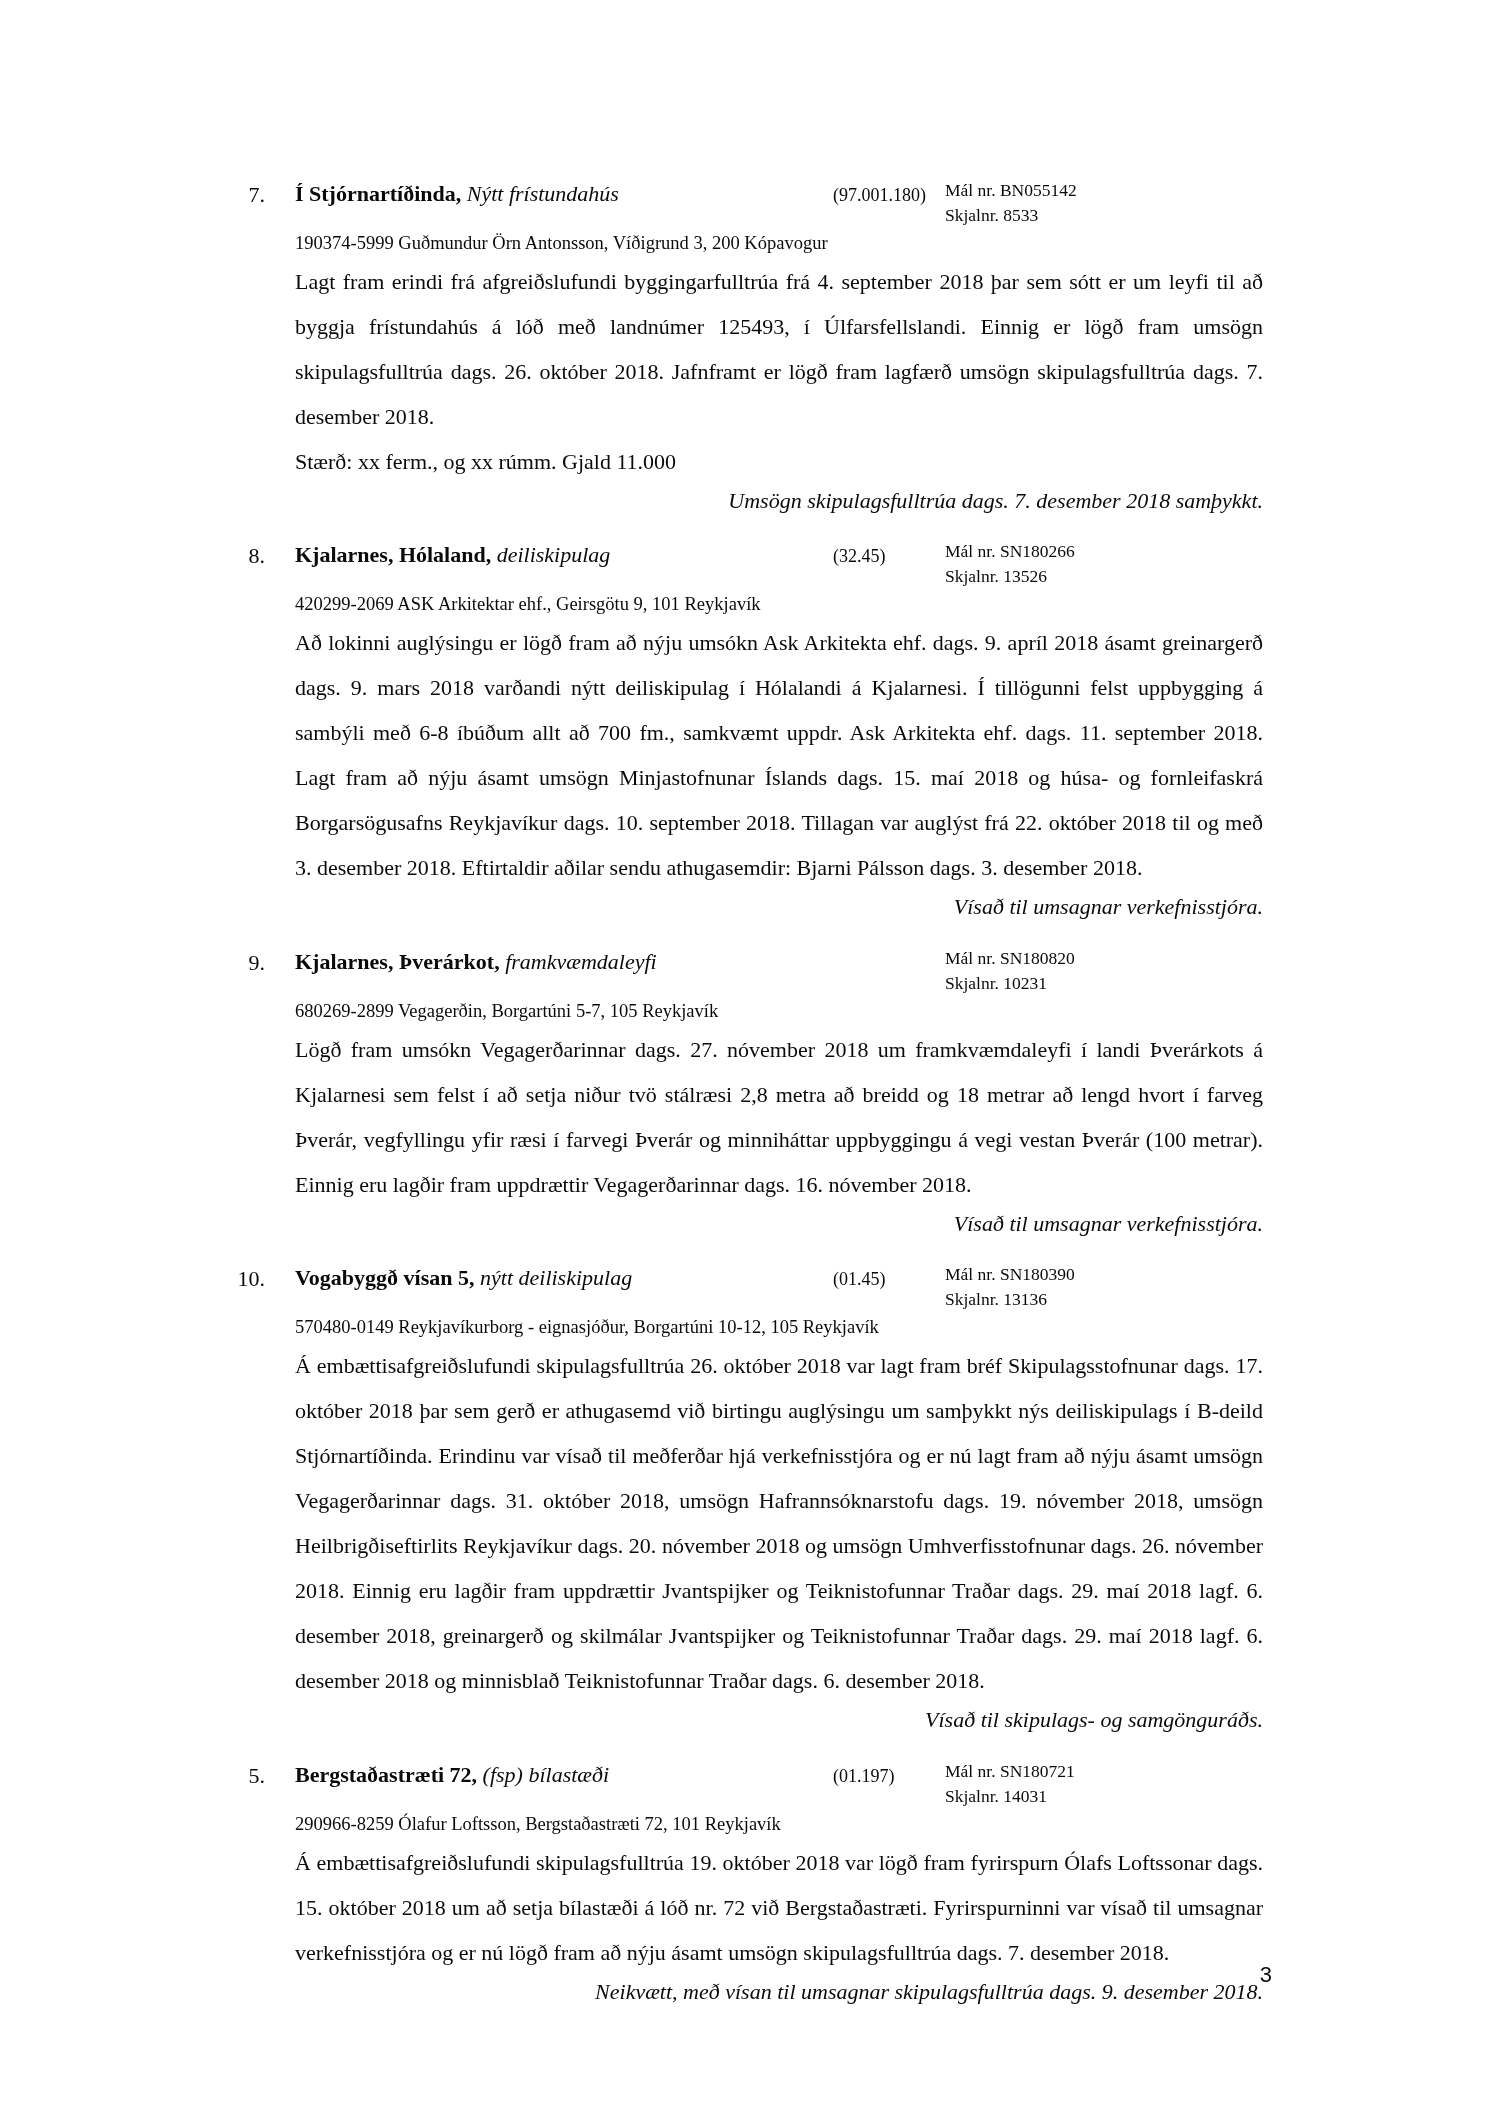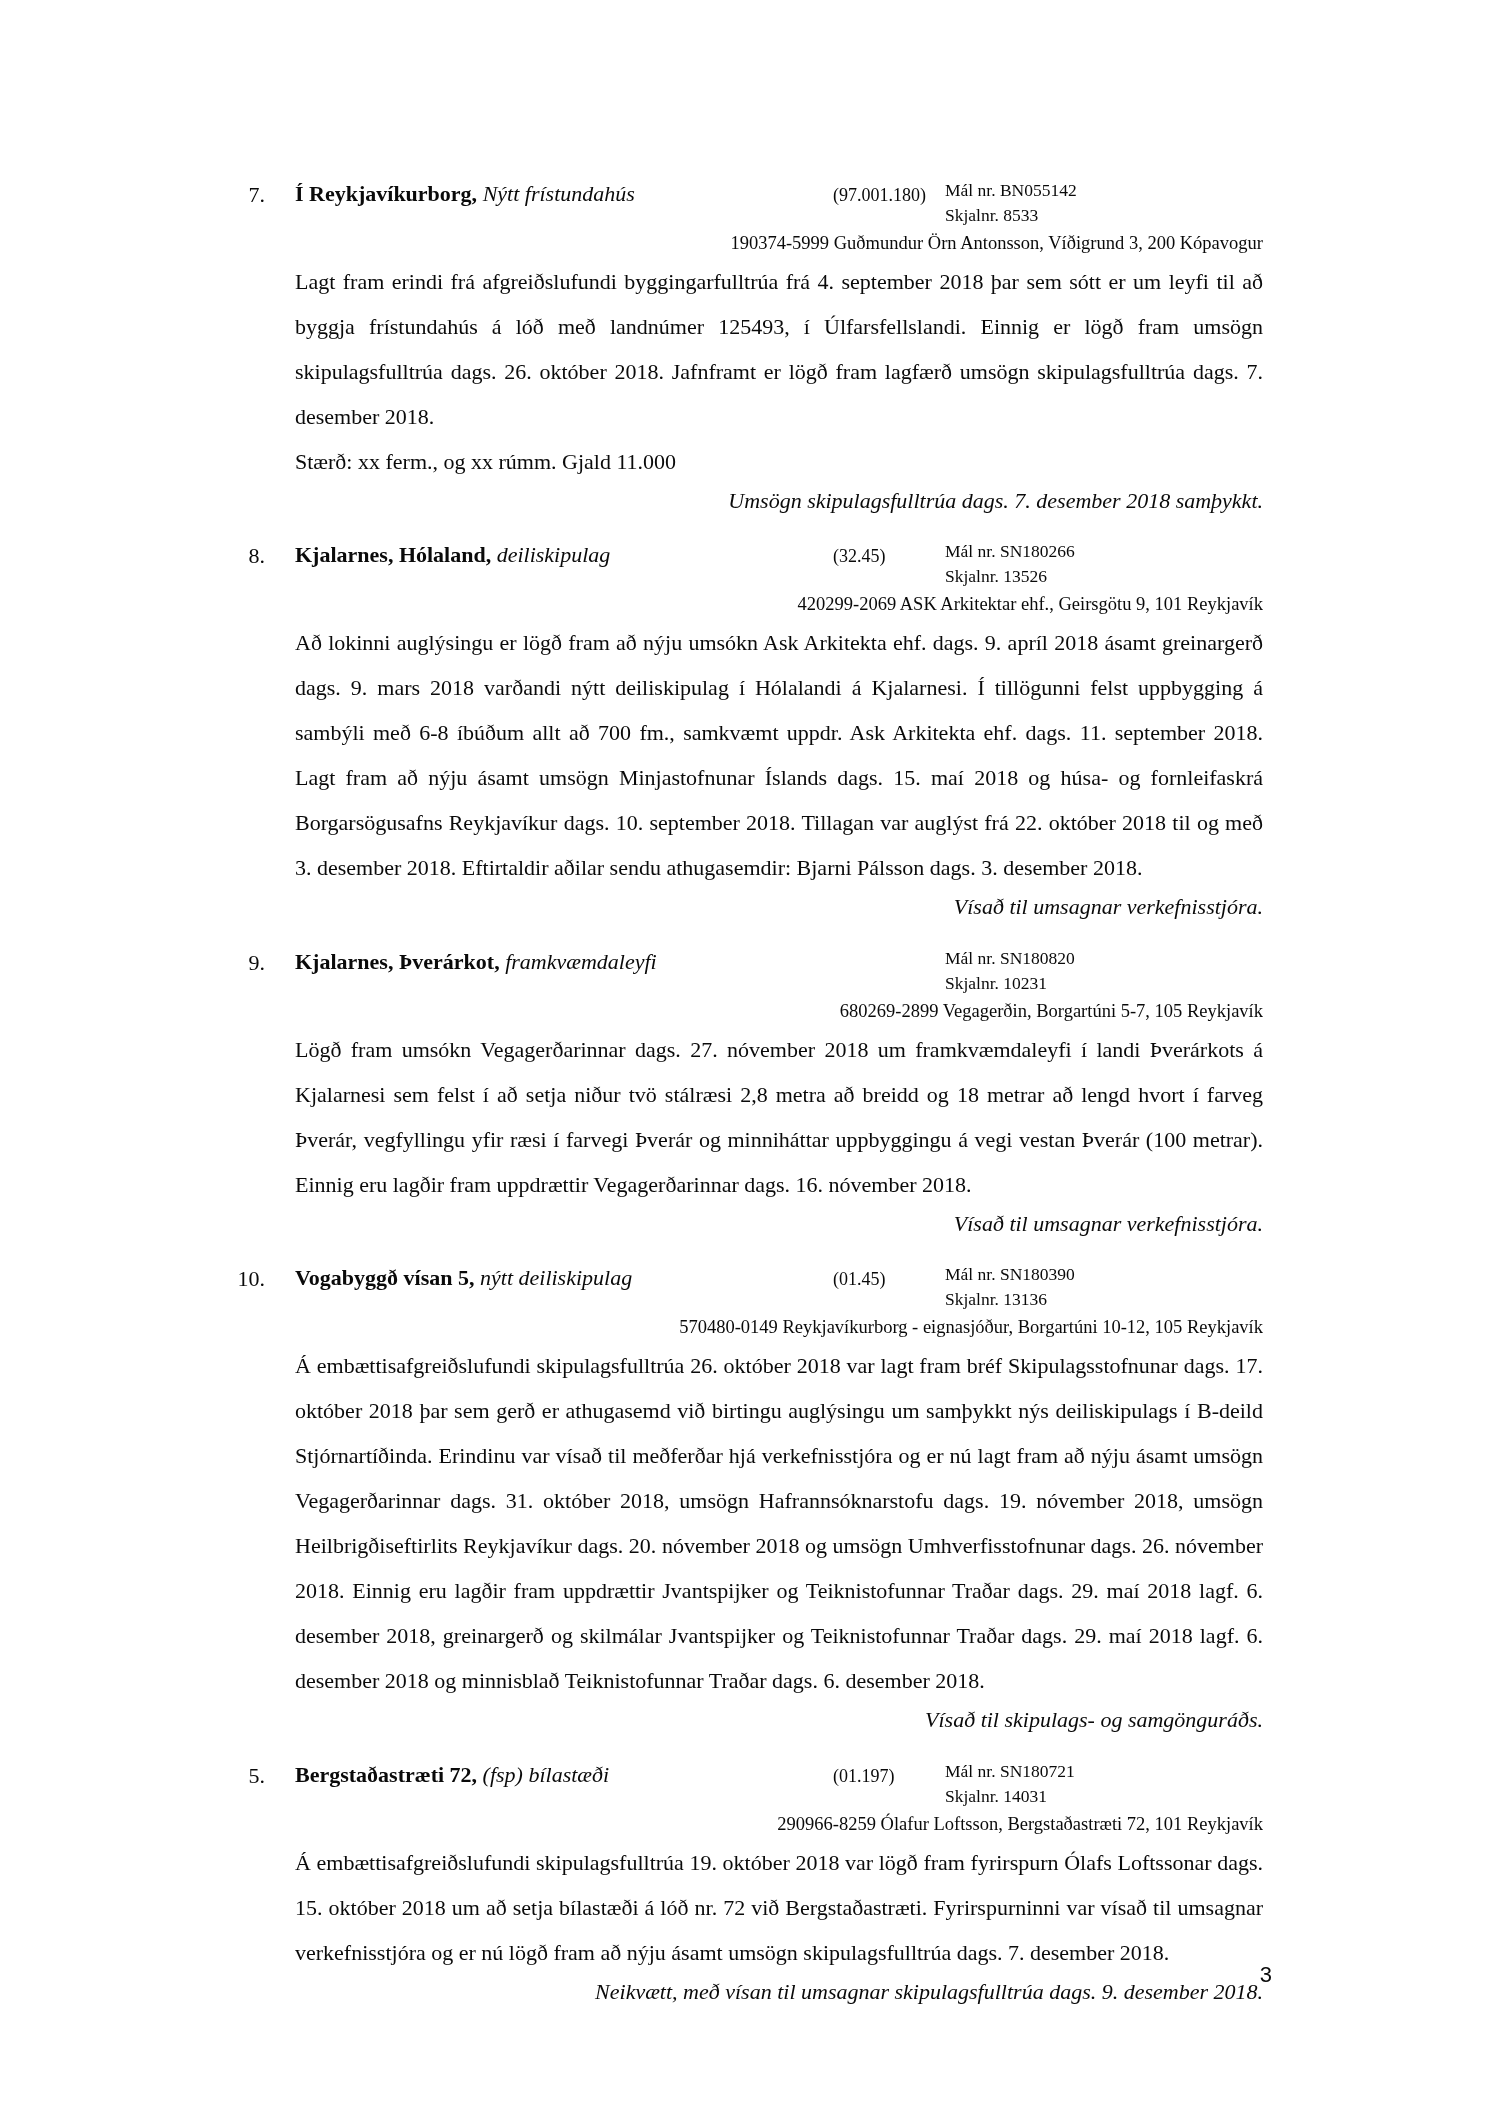--- a/index.html
+++ b/index.html
@@ -59,21 +59,20 @@
     top: -2px;
     width: 320px;
     text-align: left;
     font-size: 17.5px;
     line-height: 25px;
   }
   .registrant {
     font-size: 18.5px;
     line-height: 26px;
     margin: 0 0 3px 0;
-    text-align: right;
   }
   .item-body p {
     margin: 0;
     font-size: 22px;
     line-height: 45px;
     text-align: justify;
   }
   .conclusion {
     font-size: 22px;
     line-height: 33.4px;
@@ -90,21 +89,21 @@
 </style>
 </head>
 <body>
 
 <div class="page">
   <div class="content">
   <div class="item">
     <div class="item-num">7.</div>
     <div class="item-header">
       <div class="title-line">
-        <span class="title-bold">Í Reykjavíkurborg,</span>
+        <span class="title-bold">Í Stjórnartíðinda,</span>
         <span class="title-italic">Nýtt frístundahús</span>
       </div>
       <div class="case-code">(97.001.180)</div>
       <div class="mal-block">
         <div>Mál nr. BN055142</div>
         <div>Skjalnr. 8533</div>
       </div>
     </div>
     <p class="registrant">190374-5999 Guðmundur Örn Antonsson, Víðigrund 3, 200 Kópavogur</p>
     <div class="item-body">

